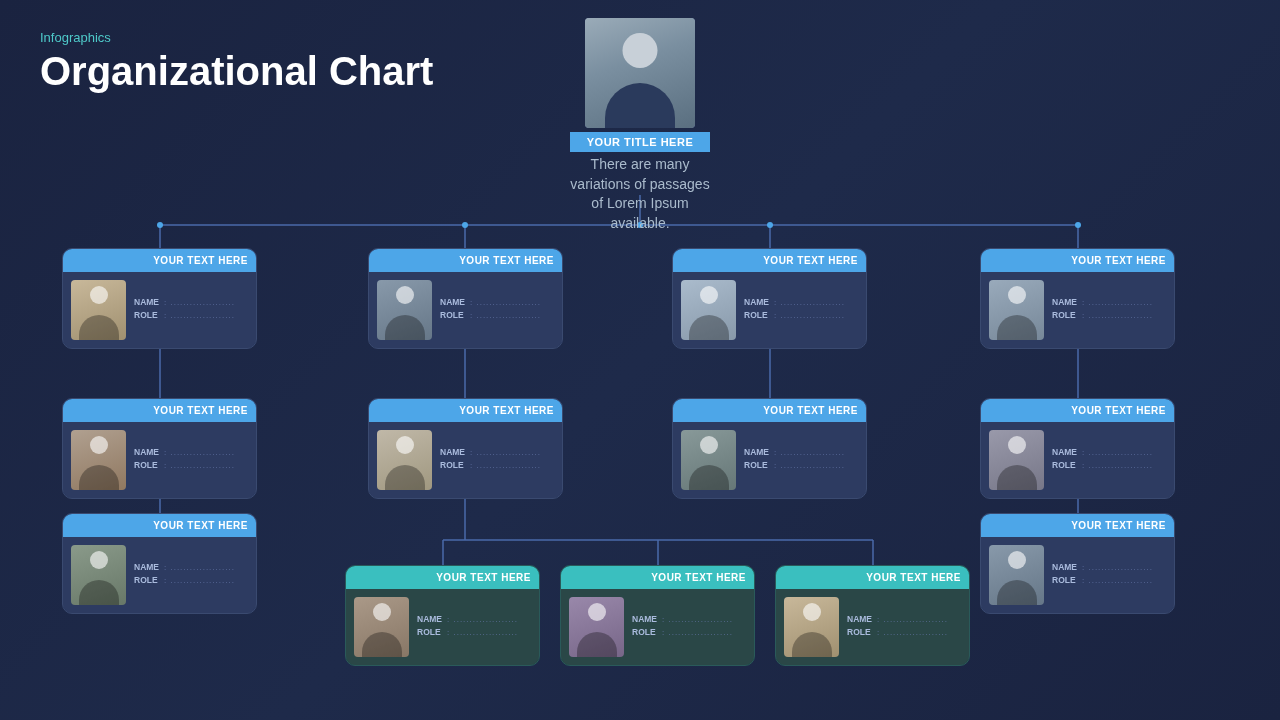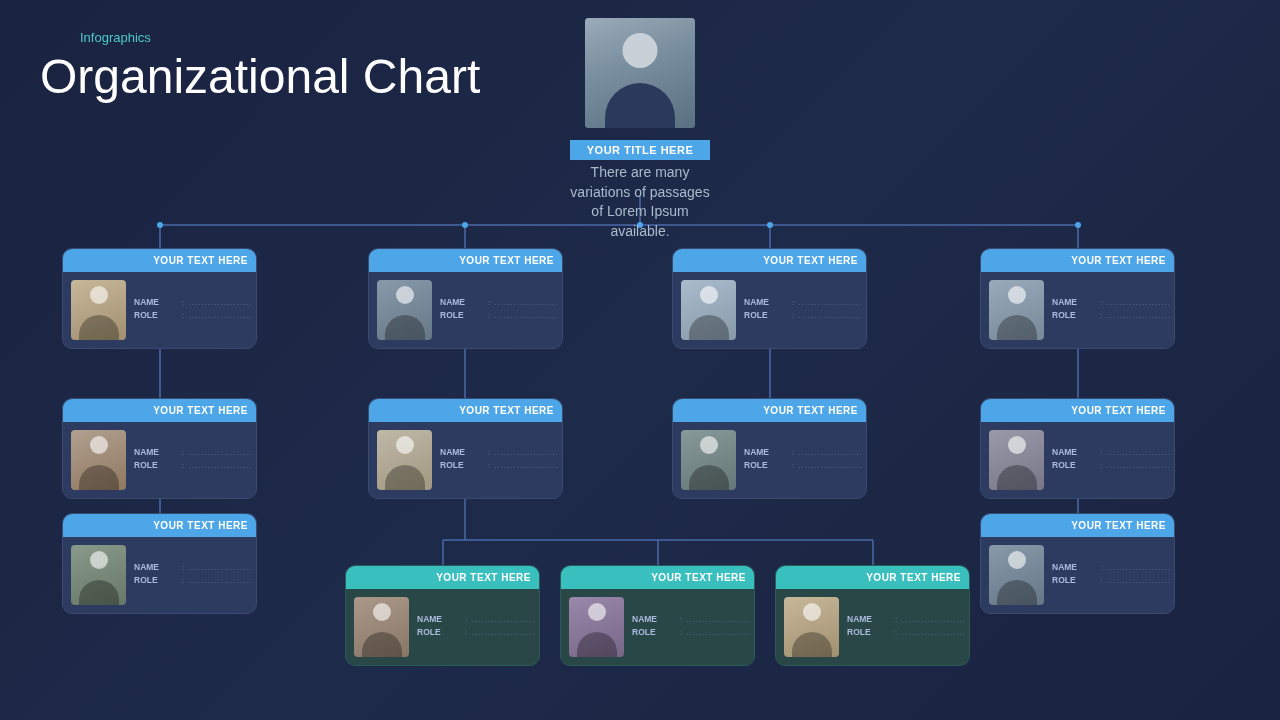--- a/index.html
+++ b/index.html
@@ -22,26 +22,25 @@
     
     .header {
       position: absolute;
       top: 30px;
       left: 40px;
     }
     .header-infographics {
       color: #4ec9c9;
       font-size: 13px;
       margin-bottom: 4px;
-      margin-left: 40px;
     }
     .header-title {
       color: #ffffff;
-      font-size: 48px;
-      font-weight: normal;
+      font-size: 40px;
+      font-weight: bold;
     }
 
     
     .root-node {
       position: absolute;
       top: 8px;
       left: 50%;
       transform: translateX(-50%);
       display: flex;
       flex-direction: column;
@@ -86,21 +85,21 @@
       height: 45px;
       background: #2a3a5c;
       border-radius: 35px 35px 0 0;
     }
     .root-title-label {
       background: #4da6e8;
       color: #fff;
       font-size: 11px;
       font-weight: bold;
       padding: 4px 10px;
-      margin-top: 12px;
+      margin-top: 4px;
       text-align: center;
       width: 100%;
       letter-spacing: 0.5px;
     }
     .root-desc {
       color: #aabbcc;
       font-size: 14px;
       text-align: center;
       margin-top: 3px;
       line-height: 1.4;
@@ -203,21 +202,21 @@
       border-radius: 20px 20px 0 0;
     }
 
     .node-info {
       flex: 1;
     }
     .node-info-row {
       display: flex;
       align-items: center;
       margin-bottom: 3px;
-      gap: 20px;
+      gap: 2px;
     }
     .node-label {
       color: #aabbdd;
       font-size: 8.5px;
       font-weight: bold;
       min-width: 28px;
     }
     .node-dots {
       color: #6677aa;
       font-size: 8px;

